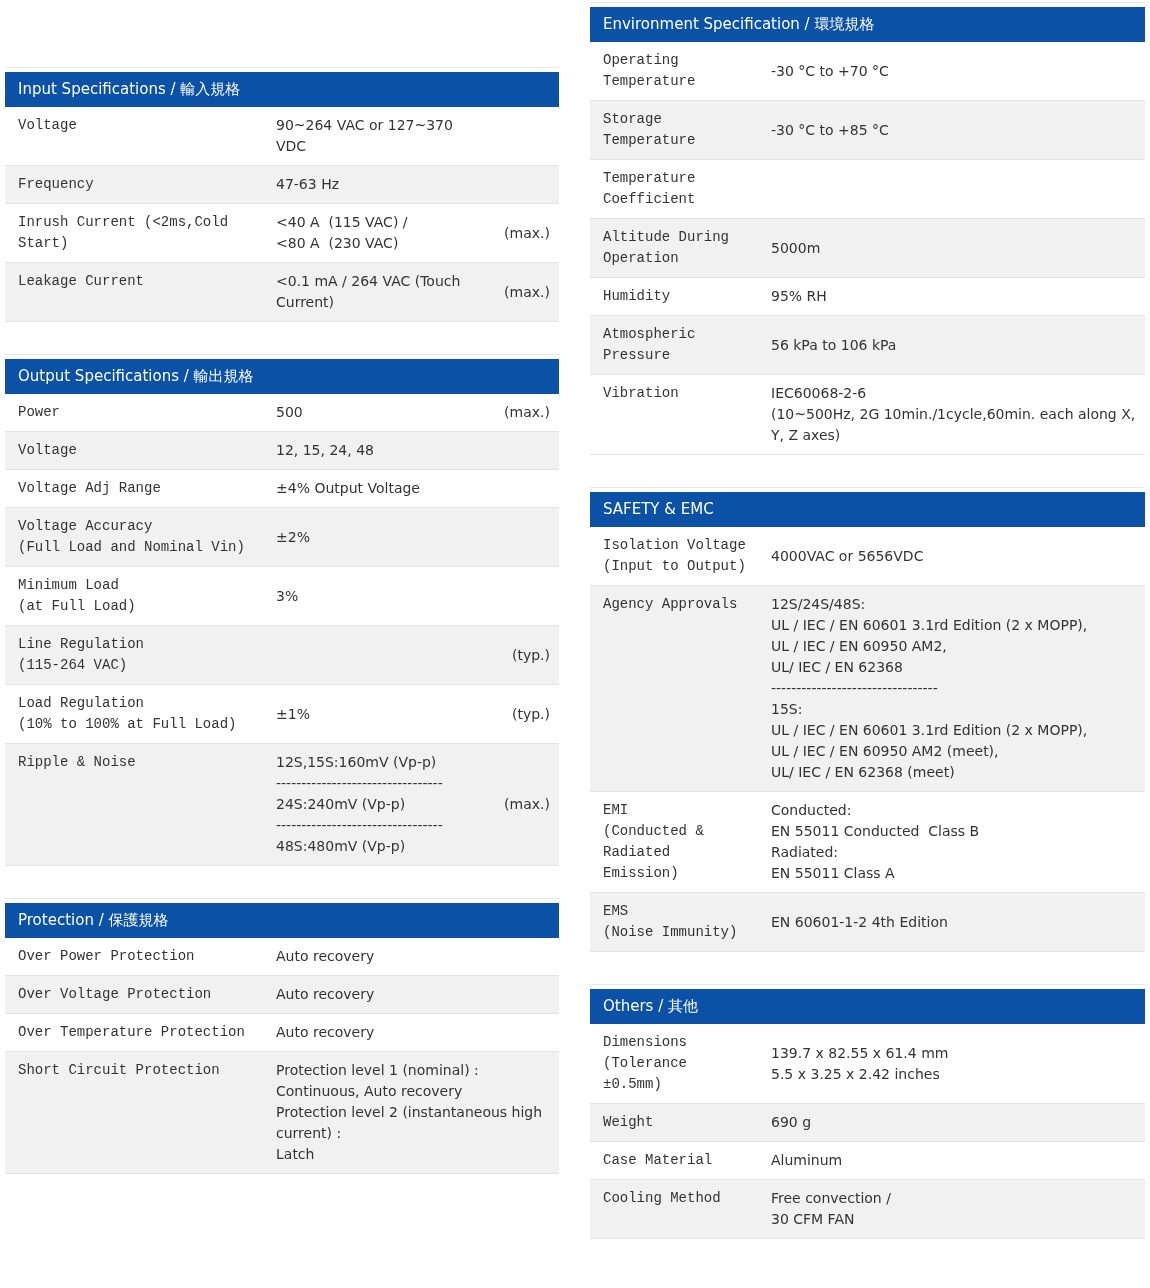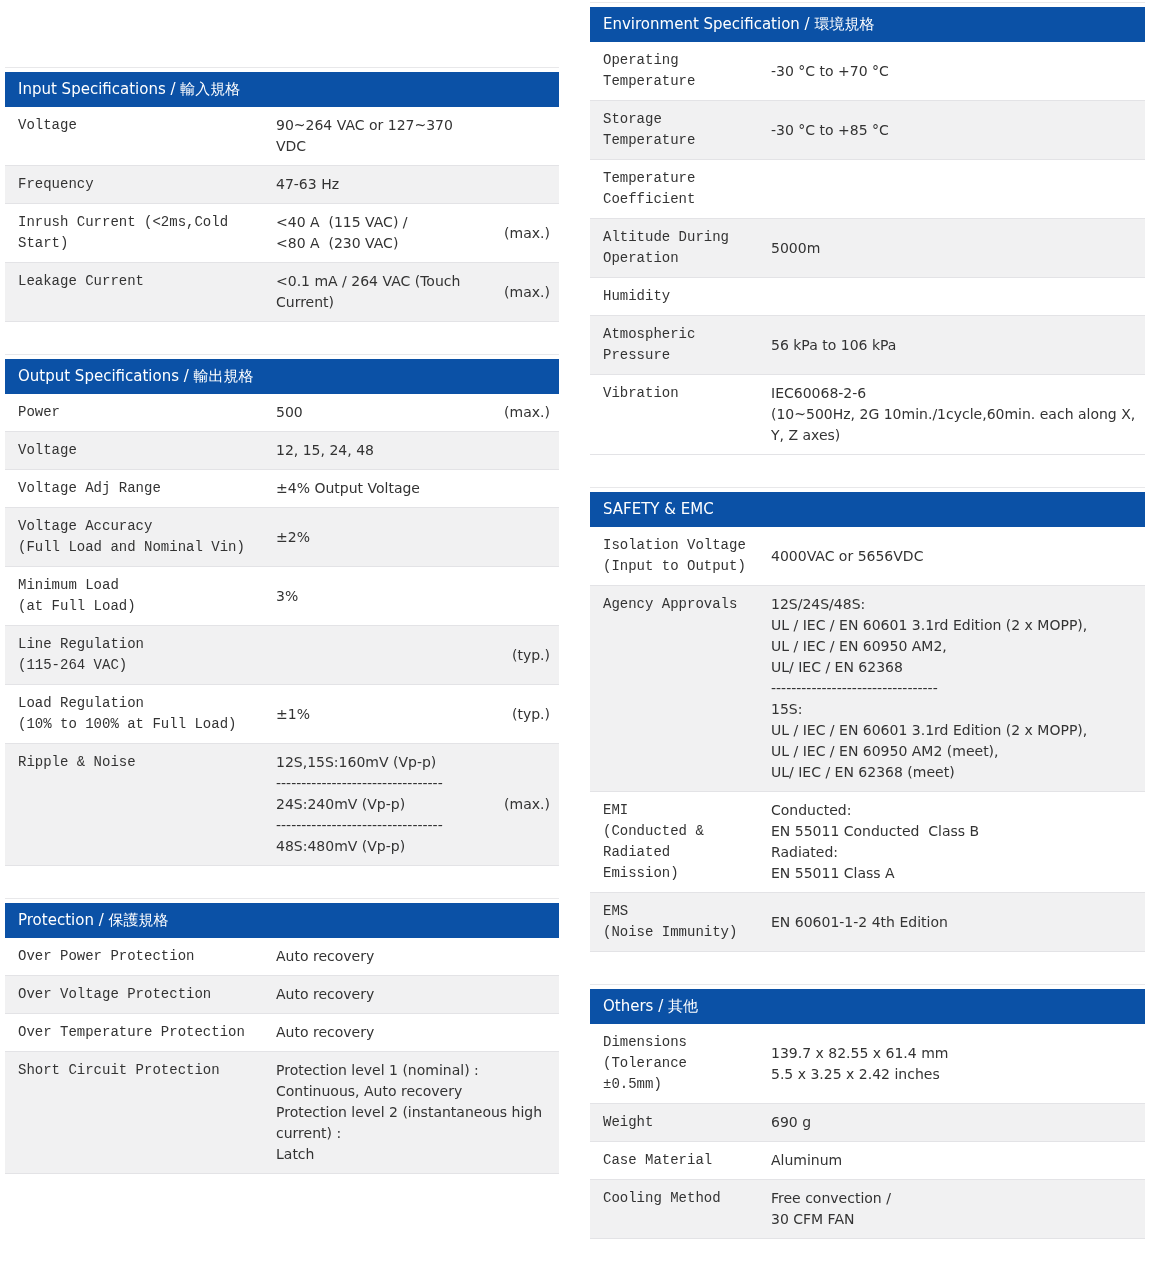--- a/index.html
+++ b/index.html
@@ -188,20 +188,21 @@
           <div class="cell label">Temperature
 Coefficient</div>
         </div>
         <div class="spec-row">
           <div class="cell label">Altitude During
 Operation</div>
           <div class="cell value">5000m</div>
         </div>
         <div class="spec-row">
           <div class="cell label">Humidity</div>
+          <div class="cell value">95% RH</div>
         </div>
         <div class="spec-row">
           <div class="cell label">Atmospheric
 Pressure</div>
           <div class="cell value">56 kPa to 106 kPa</div>
         </div>
         <div class="spec-row">
           <div class="cell label">Vibration</div>
           <div class="cell value">IEC60068-2-6
 (10~500Hz, 2G 10min./1cycle,60min. each along X, Y, Z axes)</div>

